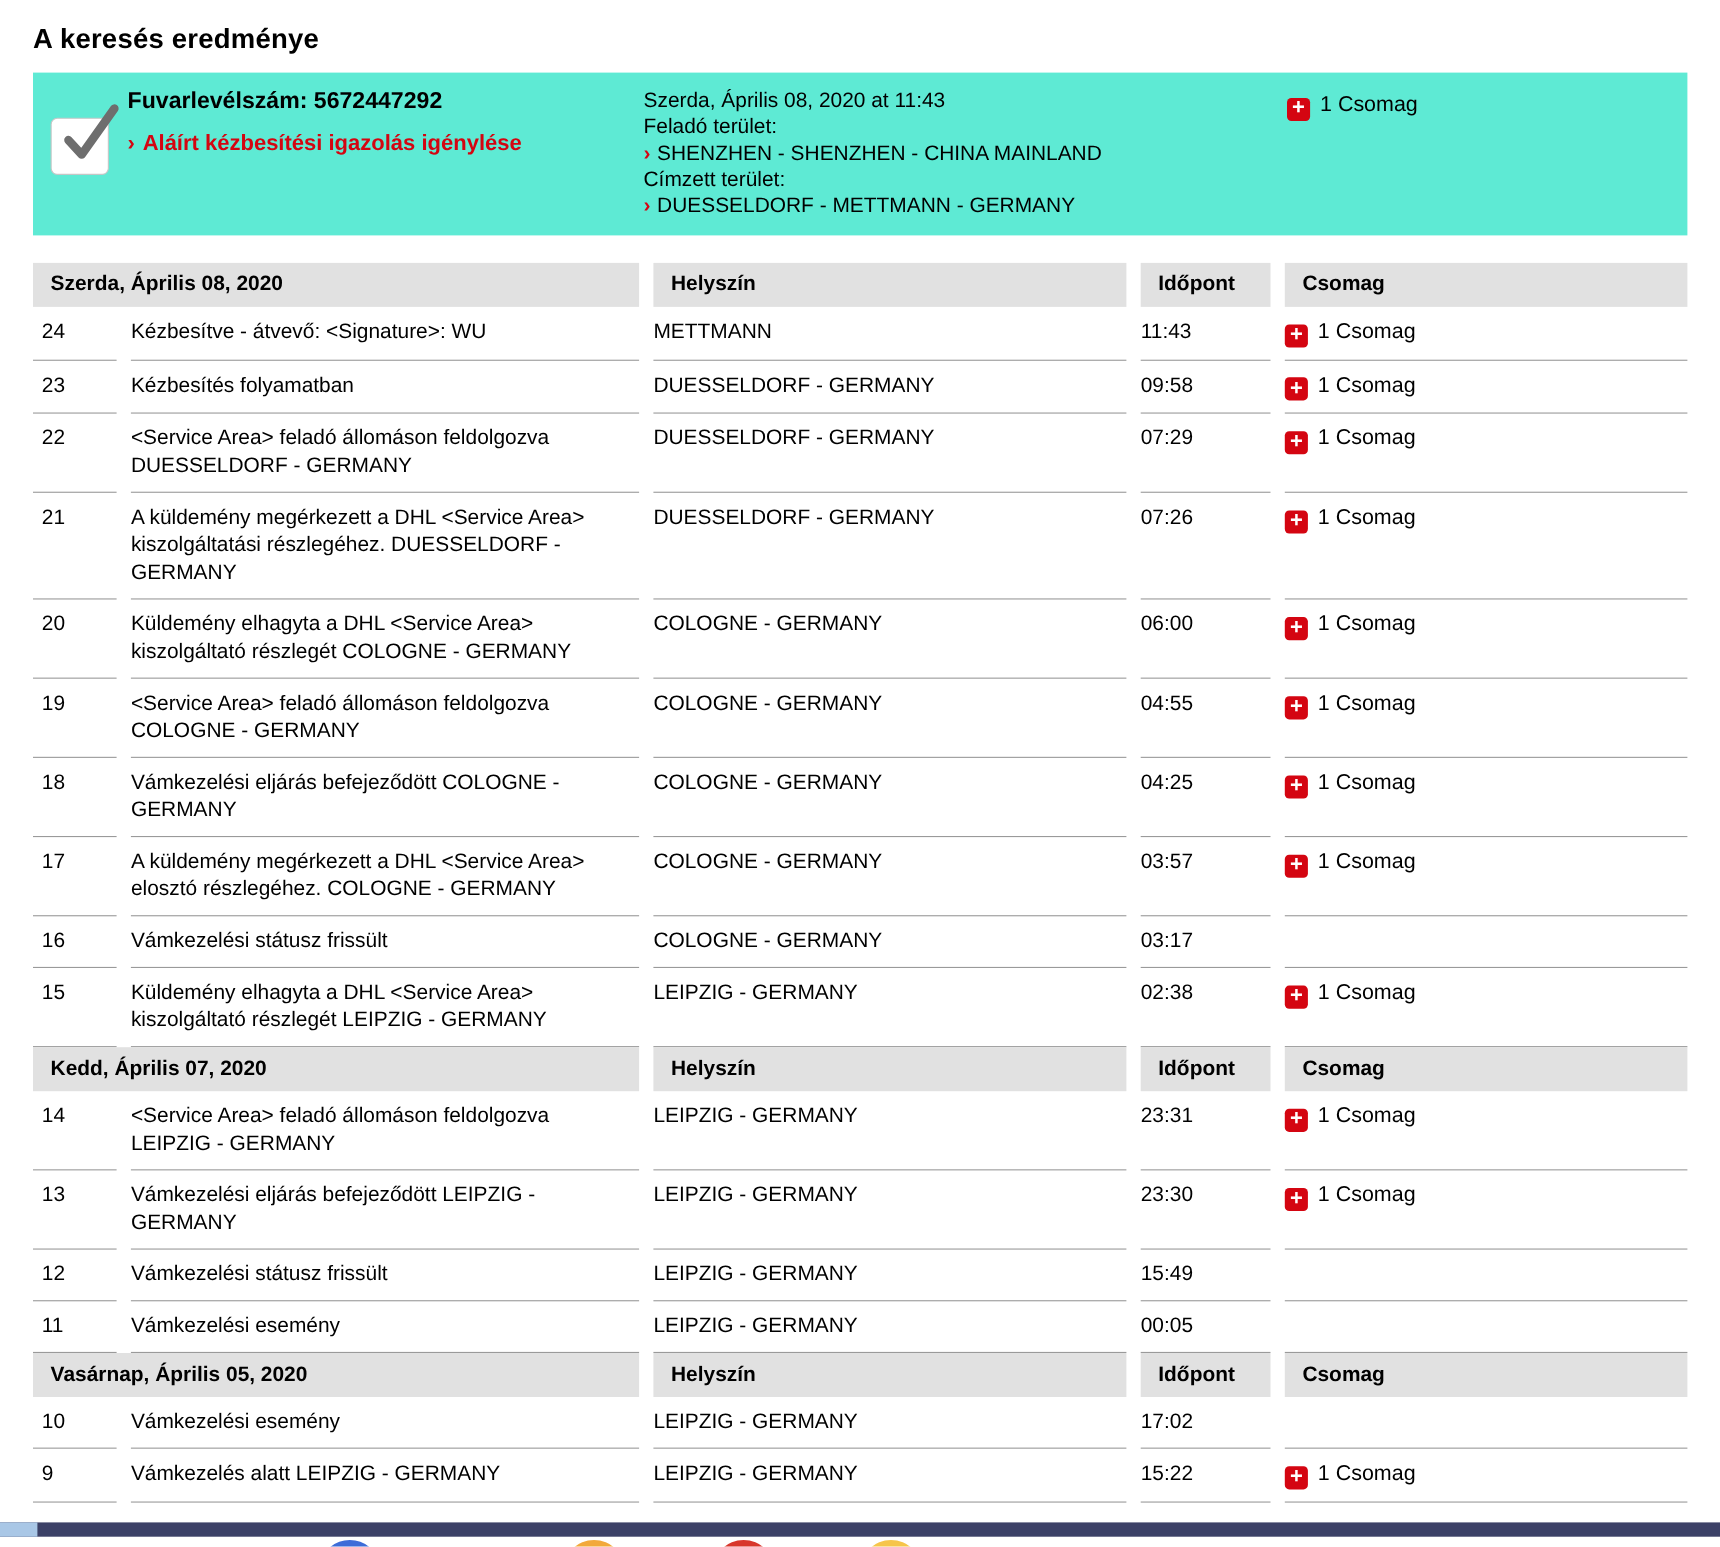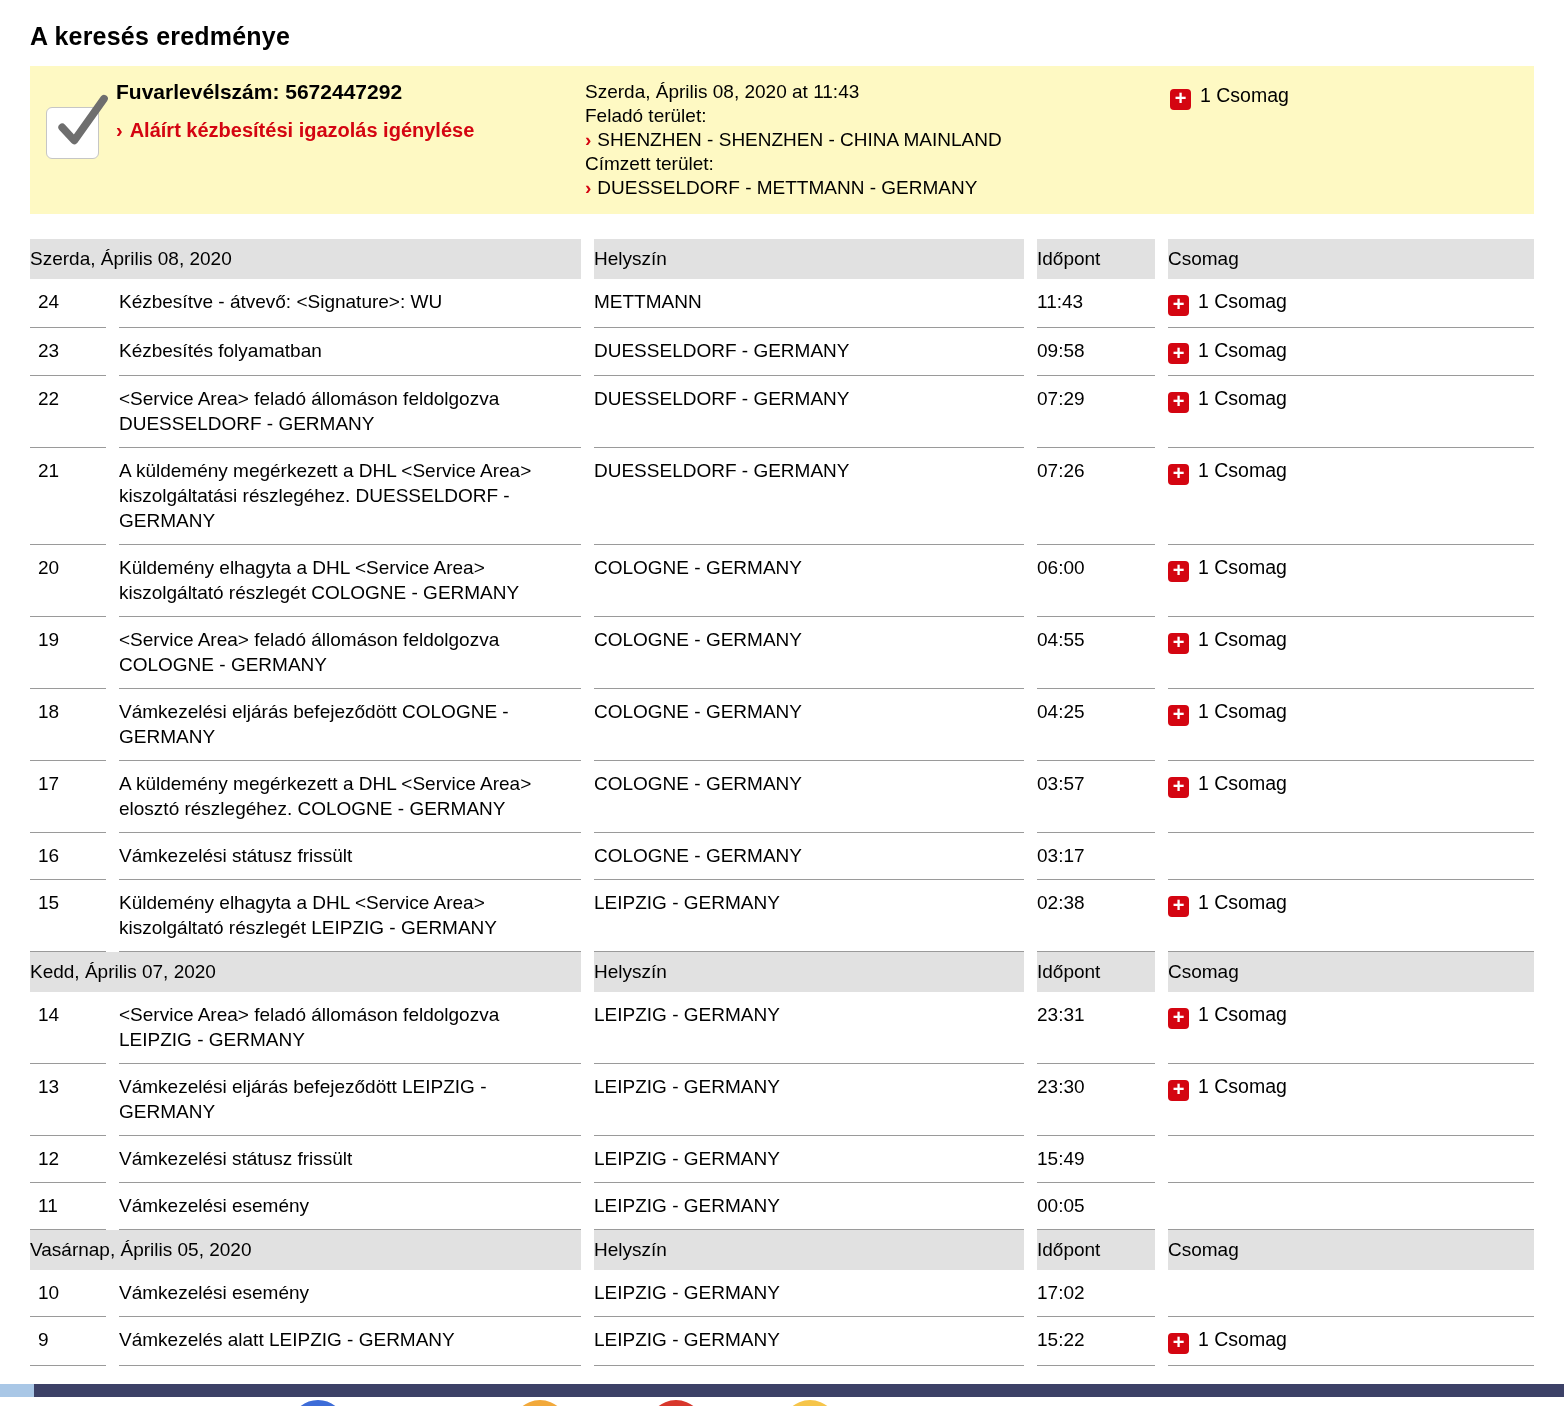--- a/index.html
+++ b/index.html
@@ -15,21 +15,21 @@
 
   h1.page-title {
     font-size: 25px;
     font-weight: bold;
     margin: 0 0 15px 0;
     letter-spacing: 0.2px;
   }
 
   
   .summary {
-    background: #fef9c3;
+    background: #5eead4;
     display: flex;
     padding: 12px 0 14px 16px;
     min-height: 146px;
   }
   .cb-col { flex: 0 0 70px; position: relative; }
   .checkbox {
     width: 53px; height: 52px;
     background: #fff;
     border: 1px solid #c6c6c6;
     border-radius: 6px;
@@ -77,22 +77,22 @@
   .tcell {
     font-size: 19px;
     line-height: 25px;
     padding: 10px 4px 11px 0;
     border-bottom: 1px solid #9a9a9a;
   }
   .tcell.num { padding-left: 8px; }
   .trow.thead .tcell {
     background: #e1e1e1;
     border-bottom: none;
-    font-weight: normal;
-    padding: 7px 8px 8px 0;
+    font-weight: bold;
+    padding: 7px 8px 8px 16px;
   }
   .span2 { grid-column: 1 / 3; }
   .tcell.piece .plus-icon { margin-right: 9px; }
 
   
   .bottom-area { position: absolute; left: 0; top: 1384px; width: 1564px; height: 22px; background: #fff; }
   .footer-bar { position: absolute; left: 0; top: 0; width: 100%; height: 13px; background: #3c4167; }
   .footer-bar-left { position: absolute; left: 0; top: 0; width: 34px; height: 13px; background: #a9c7e6; z-index: 2; }
   .dock-icon { position: absolute; top: 16px; width: 56px; height: 56px; border-radius: 50%; cursor: pointer; }
   .dock-icon.i1 { left: 290px; background: #fff; border: 9px solid #3d6cd8; }

